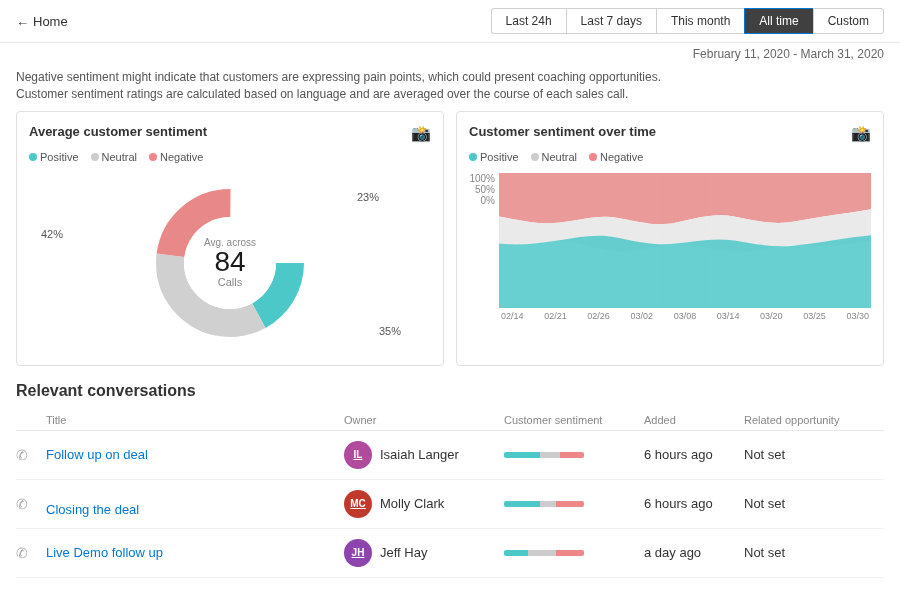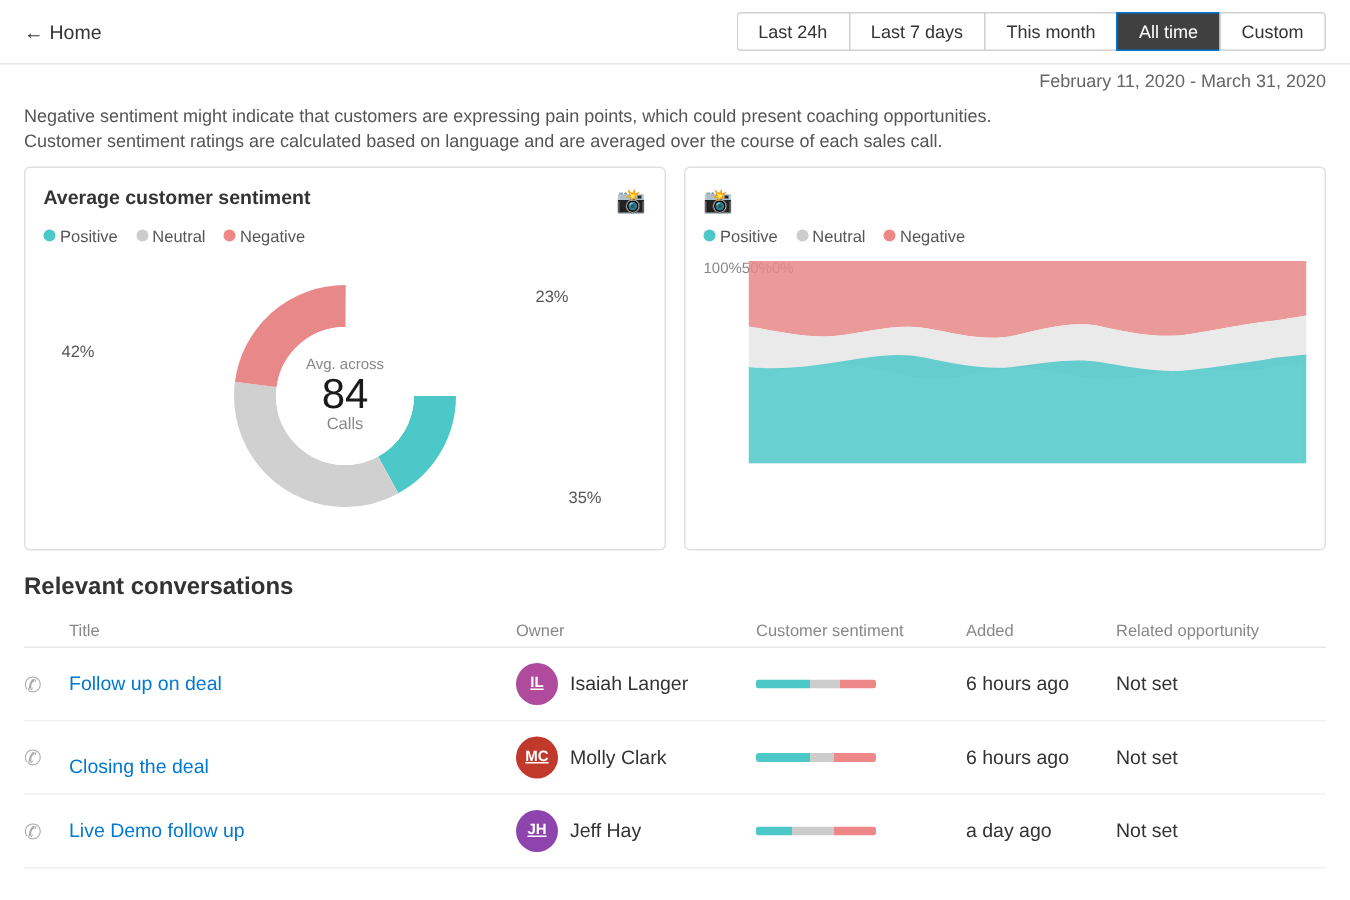--- a/index.html
+++ b/index.html
@@ -120,29 +120,30 @@
       </div>
 
       <div style="position:absolute;top:18px;right:52px;font-size:11px;color:#555;">23%</div>
       <div style="position:absolute;bottom:16px;right:30px;font-size:11px;color:#555;">35%</div>
       <div style="position:absolute;top:55px;left:12px;font-size:11px;color:#555;">42%</div>
     </div>
   </div>
 
   <div class="chart-card">
     <div class="chart-title">
+      <span>Customer sentiment over time</span>
       <span class="chart-icon">📸</span>
     </div>
     <div class="legend">
       <span><span class="legend-dot dot-positive"></span><span>Positive</span></span>
       <span><span class="legend-dot dot-neutral"></span><span>Neutral</span></span>
       <span><span class="legend-dot dot-negative"></span><span>Negative</span></span>
     </div>
     <div style="display:flex; height:155px;">
-      <div style="width:30px;display:flex;flex-direction:row;font-size:10px;color:#888;padding-bottom:18px;text-align:right;padding-right:4px;">
+      <div style="width:30px;display:flex;flex-direction:column;font-size:10px;color:#888;padding-bottom:18px;text-align:right;padding-right:4px;">
         <span>100%</span>
         <span>50%</span>
         <span>0%</span>
       </div>
       <div style="flex:1;position:relative;">
         <svg width="100%" height="135" viewBox="0 0 380 130" preserveAspectRatio="none">
 
           <line x1="0" y1="0" x2="380" y2="0" stroke="#eee" stroke-width="1"></line>
           <line x1="0" y1="65" x2="380" y2="65" stroke="#eee" stroke-width="1"></line>
           <line x1="0" y1="130" x2="380" y2="130" stroke="#eee" stroke-width="1"></line>
@@ -158,20 +159,31 @@
           <line x1="378" y1="0" x2="378" y2="130" stroke="#eee" stroke-width="0.5"></line>
 
           <path d="M0,0 L0,42 C20,45 40,50 60,48 C80,46 100,40 120,43 C140,46 160,52 180,48 C200,44 220,38 240,42 C260,46 280,50 300,47 C320,44 340,40 360,38 L380,35 L380,0 Z" fill="#e88888" opacity="0.85"></path>
 
           <path d="M0,42 C20,45 40,50 60,48 C80,46 100,40 120,43 C140,46 160,52 180,48 C200,44 220,38 240,42 C260,46 280,50 300,47 C320,44 340,40 360,38 L380,35
                    L380,65 C360,68 340,72 320,70 C300,68 280,72 260,75 C240,78 220,74 200,70 C180,66 160,72 140,75 C120,78 100,72 80,68 C60,64 40,68 20,70 L0,68 Z" fill="#e8e8e8" opacity="0.9"></path>
 
           <path d="M0,68 C20,70 40,68 60,65 C80,62 100,58 120,62 C140,66 160,70 180,68 C200,66 220,62 240,65 C260,68 280,72 300,70 C320,68 340,65 360,62 L380,60
                    L380,130 L0,130 Z" fill="#4dc8c8" opacity="0.85"></path>
         </svg>
+        <div style="display:flex;justify-content:space-between;font-size:9px;color:#888;padding:0 2px;">
+          <span>02/14</span>
+          <span>02/21</span>
+          <span>02/26</span>
+          <span>03/02</span>
+          <span>03/08</span>
+          <span>03/14</span>
+          <span>03/20</span>
+          <span>03/25</span>
+          <span>03/30</span>
+        </div>
       </div>
     </div>
   </div>
 </div>
 
 <div class="conversations-section">
   <div class="section-title">Relevant conversations</div>
 
   <div class="table-header">
     <span></span>

